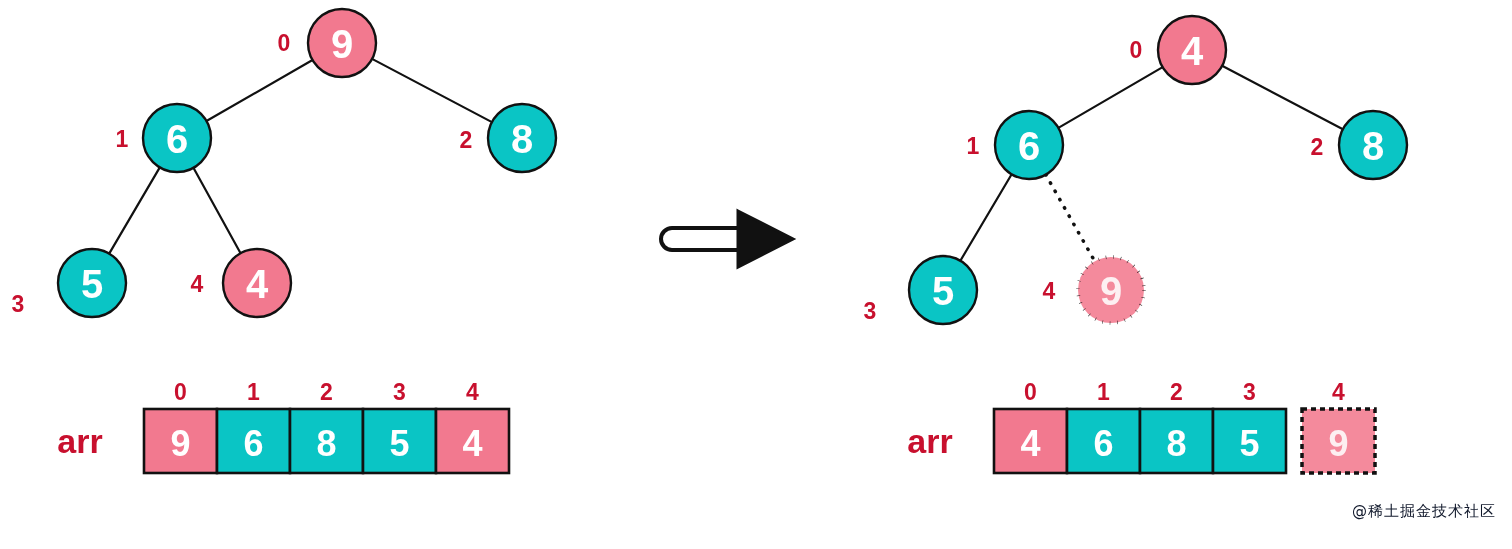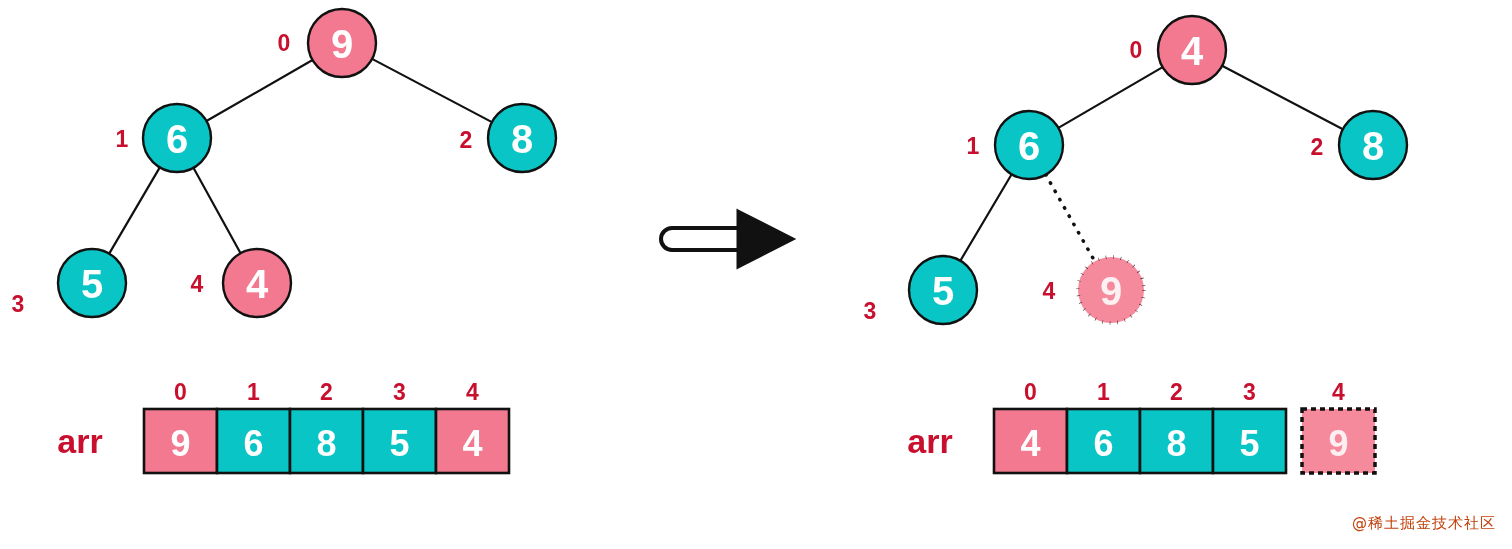--- a/index.html
+++ b/index.html
@@ -59,24 +59,24 @@
     font-family: "Liberation Sans", sans-serif;
     font-weight: bold;
     font-size: 34px;
     fill: #c8102e;
     text-anchor: middle;
     dominant-baseline: central;
   }
   .watermark {
     position: absolute;
     right: 16px;
-    bottom: 16px;
+    bottom: 28px;
     font-family: "DejaVu Sans", sans-serif;
     font-size: 15px;
-    color: #c2410c;
+    color: #0f172a;
     letter-spacing: 1px;
     user-select: none;
   }
 </style>
 </head>
 <body>
 
 <div id="canvas">
 
   <svg class="layer" viewBox="0 0 1512 549">

